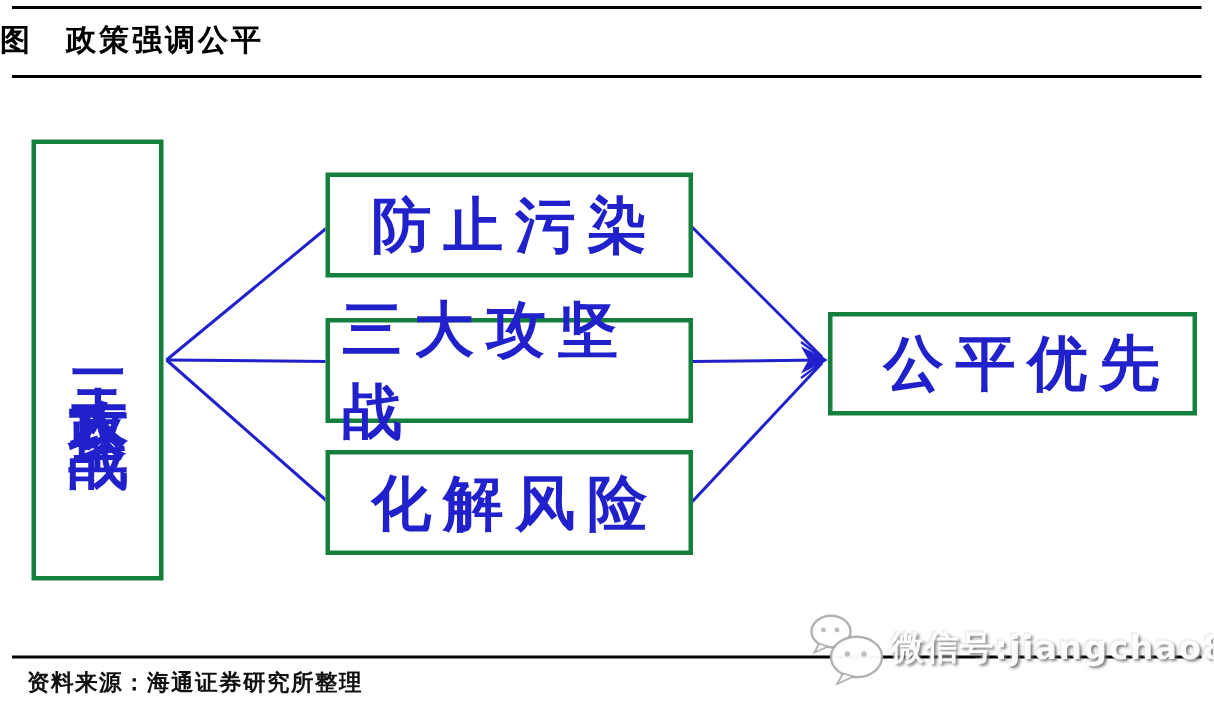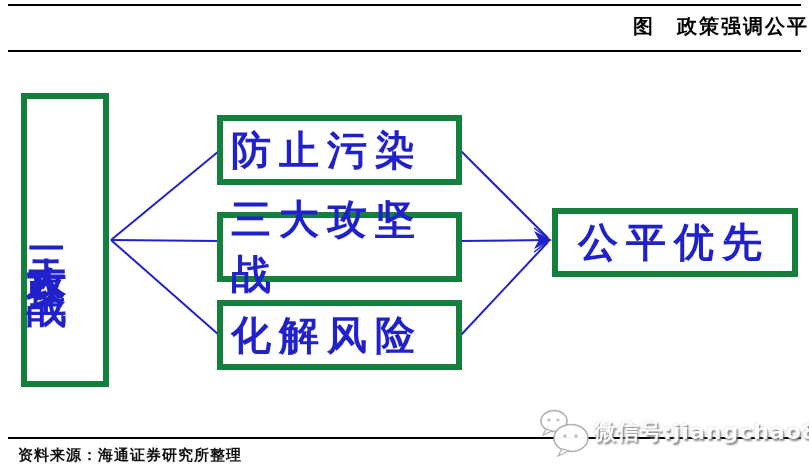--- a/index.html
+++ b/index.html
@@ -20,34 +20,35 @@
     background: #000000;
   }
   #top-rule { top: 4px; }
   #mid-rule { top: 50px; }
   #footer-rule { top: 437px; }
   #title {
     position: absolute;
     top: 13px;
     left: 0;
     width: 100%;
-    text-align: right;
+    text-align: left;
     font-size: 20px;
     font-weight: bold;
     color: #000000;
     letter-spacing: 2px;
   }
   .node {
     position: absolute;
-    border: 6px solid #15803d;
+    border: 3px solid #15803d;
     background: #ffffff;
     color: #2121CC;
     font-weight: bold;
     display: flex;
     align-items: center;
+    justify-content: center;
     font-size: 40px;
     z-index: 2;
   }
   #root-node {
     left: 21px;
     top: 93px;
     width: 88px;
     height: 294px;
   }
   #root-node .vtext {

